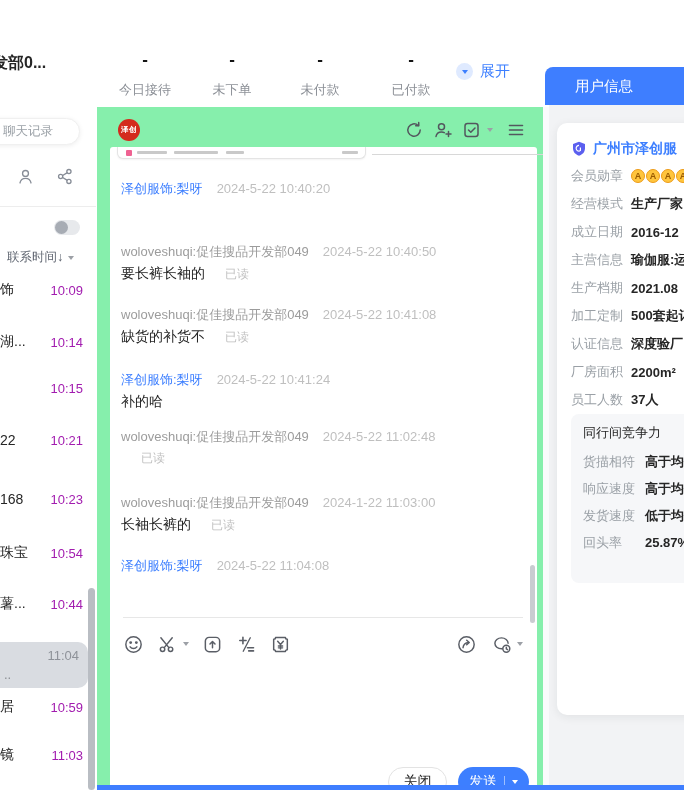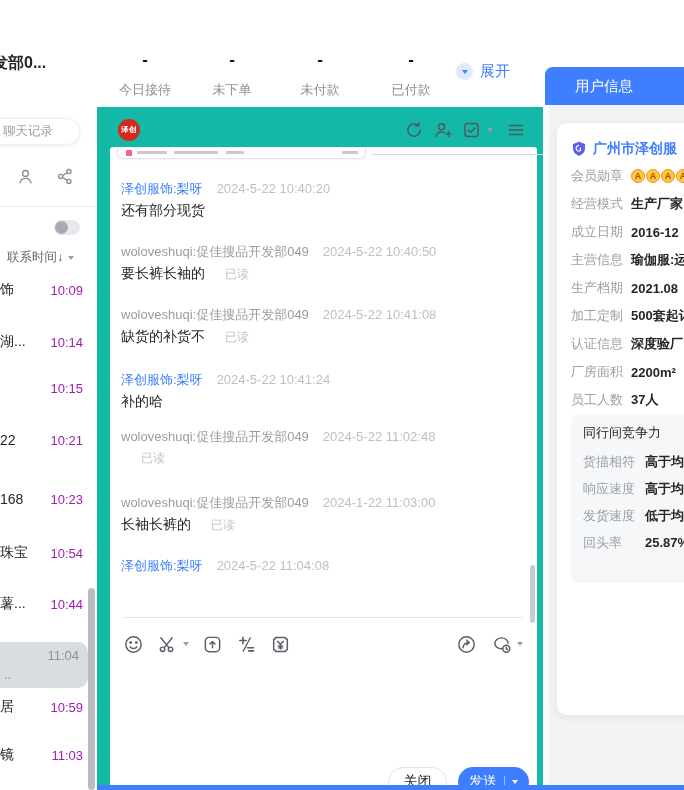--- a/index.html
+++ b/index.html
@@ -34,21 +34,21 @@
   #sort-row { left:7px; top:142px; display:flex; align-items:center; gap:5px; font-size:12.5px; color:#5f6570; }
   .conv { left:0; width:90px; height:20px; display:flex; align-items:center; padding-right:7px; }
   .conv-name { font-size:14px; color:#262626; white-space:nowrap; overflow:hidden; }
   .conv-time { margin-left:auto; font-size:13px; color:#a21caf; }
   #conv-selected { left:-10px; top:535px; width:98px; height:46px; background:#d9dce1; border-radius:10px; padding:6px 9px 0 14px; }
   #conv-selected .conv-time { color:#8e9299; }
   #conv-selected .sel-name { font-size:13px; color:#8b8f94; margin-top:4px; }
   #sb-scroll { left:88px; top:481px; width:7px; height:202px; background:#b9bdc3; border-radius:4px; }
 
   
-  #chat { left:97px; top:107px; width:446px; height:683px; background:#14b8a6; }
+  #chat { left:97px; top:107px; width:446px; height:683px; background:#86efac; }
   #gutter { left:543px; top:107px; width:8px; height:678px; background:#fafbfc; }
   #avatar { left:21px; top:12px; width:22px; height:22px; border-radius:50%; background:#d42a1d; color:#fff;
     font-size:7.5px; font-weight:700; display:flex; align-items:center; justify-content:center; letter-spacing:.5px; }
   #chat-title { left:53px; top:13px; font-size:15.5px; color:#1f1f1f; white-space:nowrap; }
   .hdr-ico { top:13px; width:20px; height:20px; color:#53575e; cursor:pointer; }
   .hdr-caret { top:21px; }
 
   #chat-card { left:13px; top:40px; width:427px; height:643px; background:#fff; border-radius:3px; }
   #mini-card { left:7px; top:0; width:249px; height:12px; background:#fff; border:1px solid #e4e4e4; border-top:none;
     border-radius:0 0 6px 6px; box-shadow:0 1px 2px rgba(0,0,0,.05); overflow:hidden; }
@@ -231,23 +231,20 @@
       <span class="mini-bar" style="left:108px;width:18px"></span>
       <span class="mini-bar" style="left:224px;width:16px"></span>
     </div>
     <div class="abs" id="mini-line"></div>
 
     <div class="abs msg" style="top:33px">
       <div class="msg-head">
         <span class="sender blue">泽创服饰:梨呀</span>
         <span class="msg-time">2024-5-22 10:40:20</span>
       </div>
-      <div class="msg-body">
-          <span class="msg-text">还有部分现货</span>
-        </div>
     </div>
 
     <div class="abs msg" style="top:96px">
       <div class="msg-head">
         <span class="sender gray">woloveshuqi:促佳搜品开发部049</span>
         <span class="msg-time">2024-5-22 10:40:50</span>
       </div>
       <div class="msg-body">
         <span class="msg-text">要长裤长袖的</span>
         <span class="read">已读</span>

